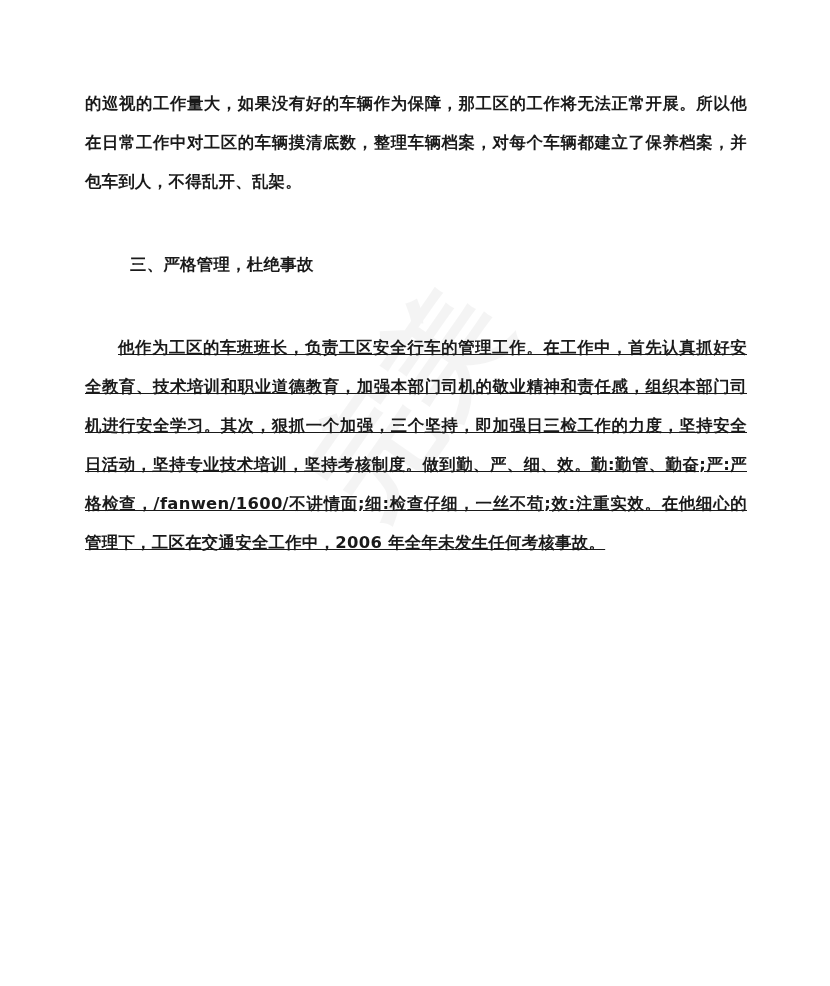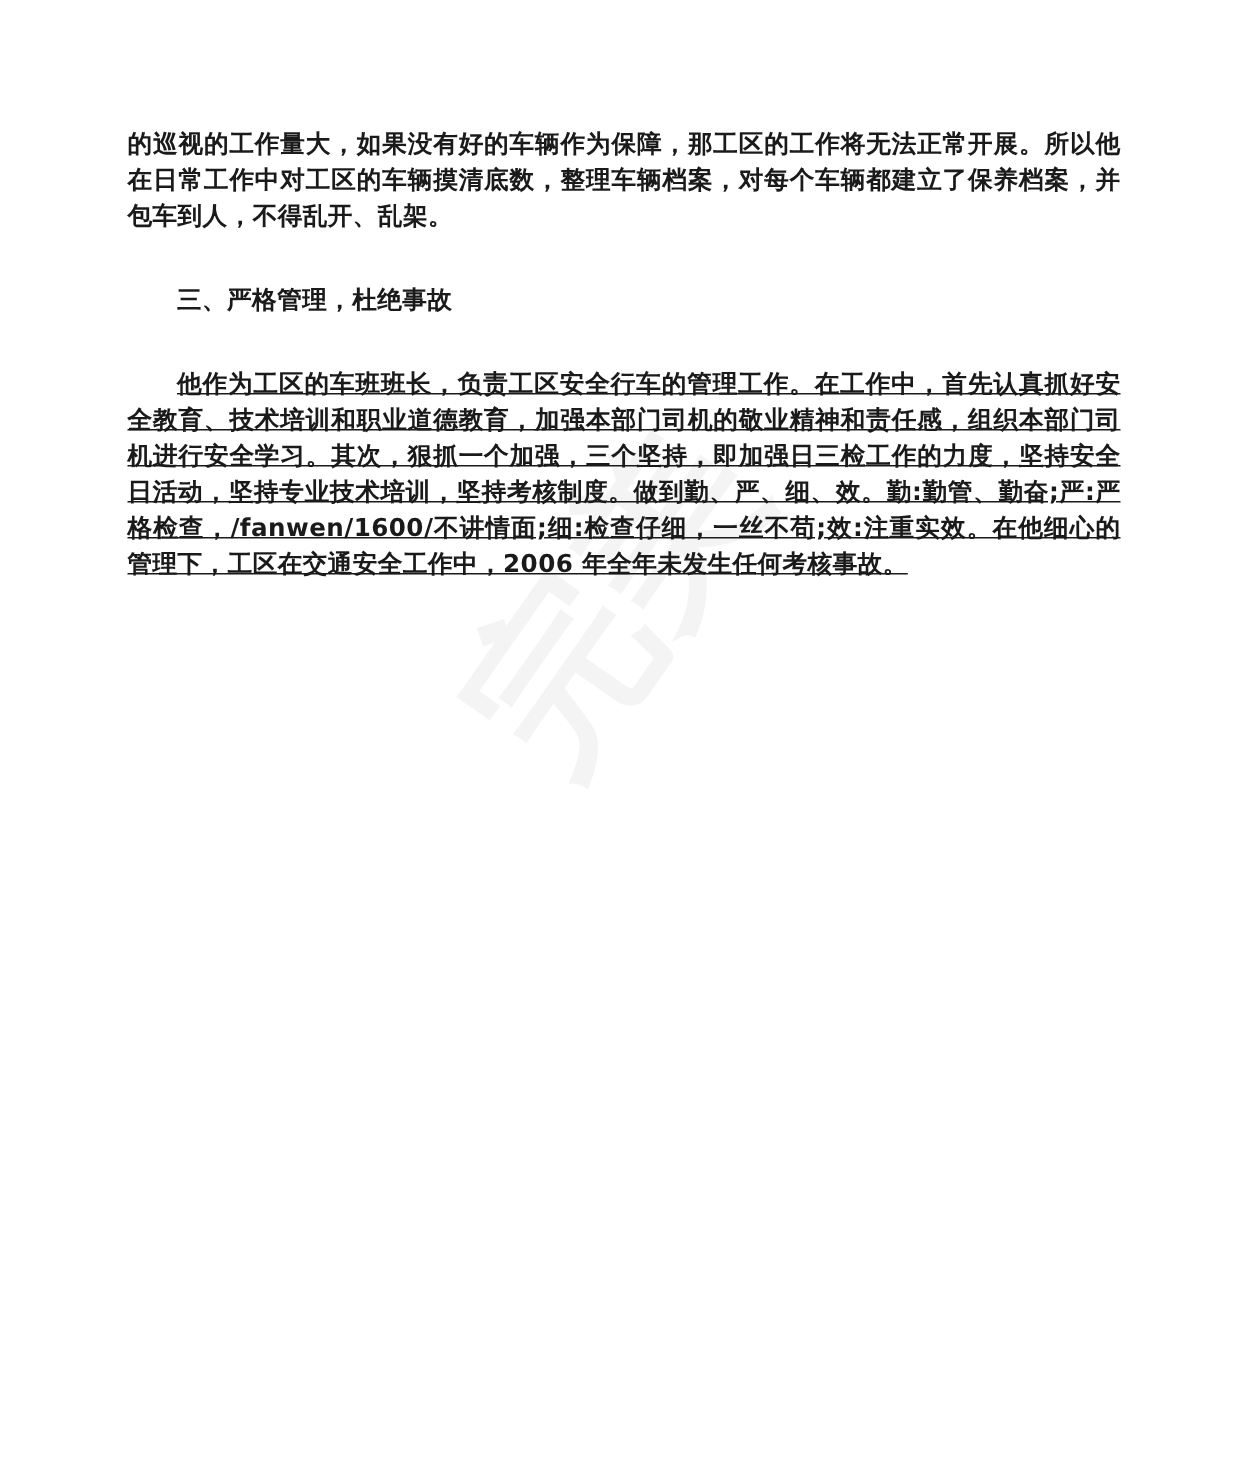--- a/index.html
+++ b/index.html
@@ -1,26 +1,26 @@
 <!DOCTYPE html>
 <html><head>
 <meta charset="utf-8">
 <style>
   html, body { margin: 0; padding: 0; background: #ffffff; }
   body { width: 830px; height: 986px; position: relative; overflow: hidden; }
   .page {
     position: absolute; left: 85px; top: 84px; width: 662px;
     font-family: "DejaVu Sans", "Liberation Sans", sans-serif;
     font-weight: bold; font-size: 16.4px; color: #1a1a1a;
-    line-height: 24px; letter-spacing: 0.3px;
+    line-height: 39px; letter-spacing: 0.3px;
   }
   .para { margin: 0; text-align: justify; }
   .para.indent { text-indent: 33px; text-decoration: underline; }
   .gap { height: 32px; }
-  .heading { padding-left: 33px; margin: 0; }
+  .heading { padding-left: 33px; margin: 12px; }
   .source { padding-left: 33px; margin: 0; }
   .watermark {
     position: absolute; left: 250px; top: 330px; width: 320px; height: 140px;
     transform: rotate(-55deg); font-family: "DejaVu Sans", sans-serif;
     font-size: 120px; font-weight: bold; color: rgba(0,0,0,0.045);
     text-align: center; line-height: 140px; pointer-events: none;
   }
 </style>
 </head>
 <body>

